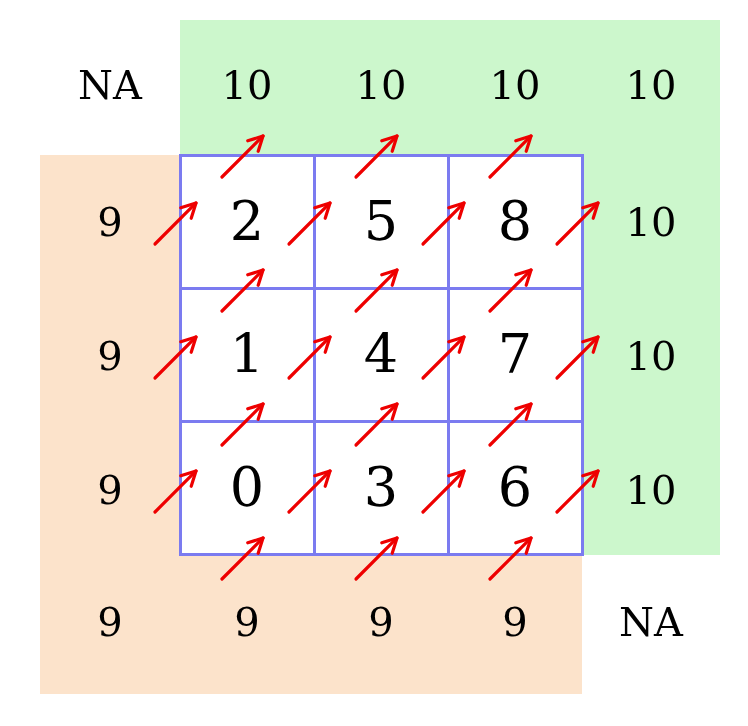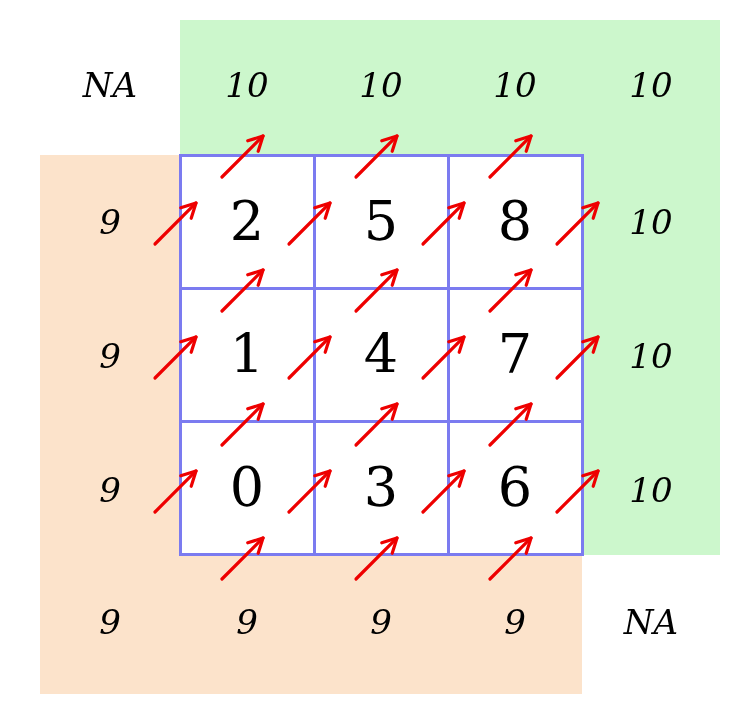--- a/index.html
+++ b/index.html
@@ -49,26 +49,25 @@
     margin: -1.5px;
     display: flex;
     align-items: center;
     justify-content: center;
     font-size: 54px;
     color: #000000;
     line-height: 1;
   }
   .lbl {
     position: absolute;
-    font-size: 34px;
+    font-size: 40px;
     color: #000000;
     line-height: 1;
     transform: translate(-50%, -50%);
     white-space: nowrap;
-    font-style: italic;
   }
   #arrows {
     position: absolute;
     left: 0;
     top: 0;
     width: 748px;
     height: 726px;
     pointer-events: none;
   }
 </style>

